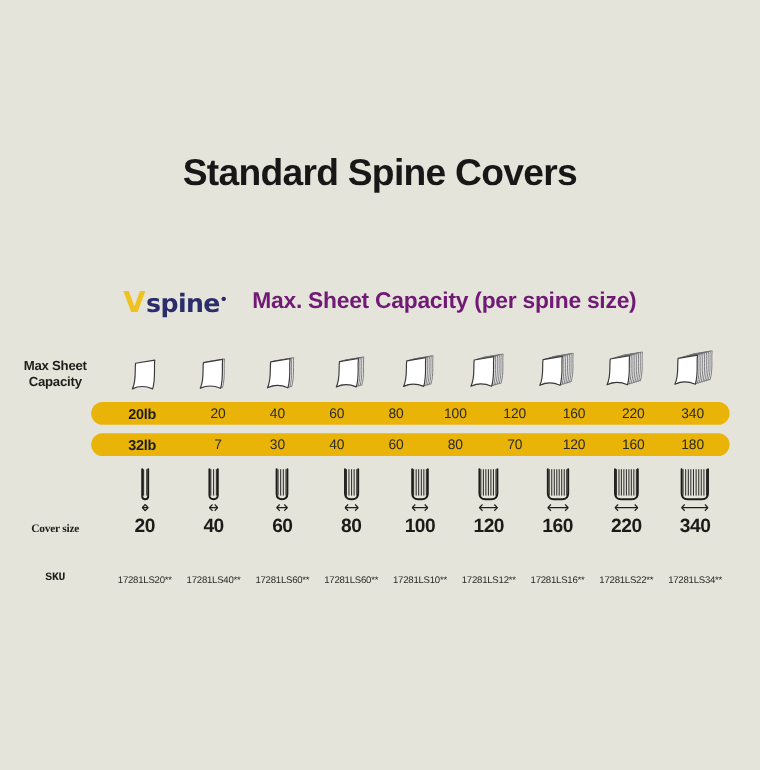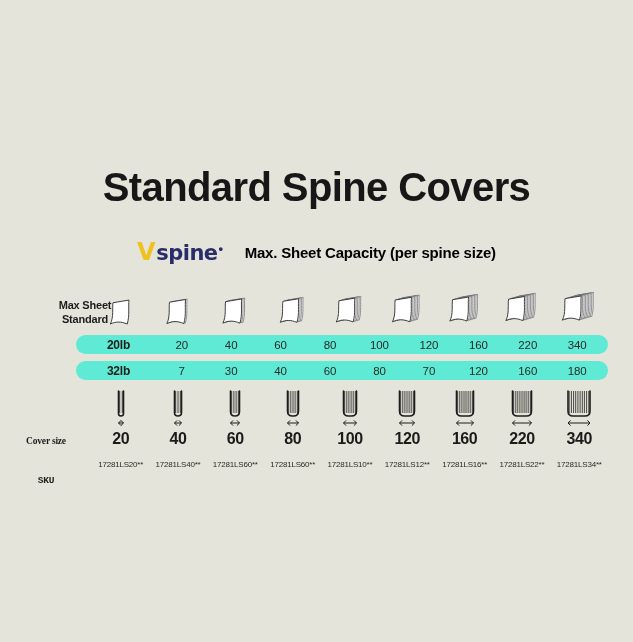--- a/index.html
+++ b/index.html
@@ -18,26 +18,25 @@
 
   
   .title-block {
     position: absolute;
     top: 124px;
     left: 0;
     width: 633px;
     text-align: center;
   }
   .title-line {
-    font-size: 40px;
+    font-size: 31px;
     font-weight: 700;
     letter-spacing: -0.6px;
     line-height: 39px;
     color: #171717;
-    margin-top: 44px;
   }
 
   
   .brand-row {
     position: absolute;
     top: 240px;
     left: 0;
     width: 633px;
     display: flex;
     align-items: center;
@@ -68,23 +67,23 @@
   }
   .logo-dot {
     color: #2b2d6b;
     font-size: 13px;
     font-weight: 700;
     margin-left: 1px;
     position: relative;
     top: -7px;
   }
   .subtitle {
-    font-size: 15px;
-    font-weight: 700;
-    color: #000000;
+    font-size: 19px;
+    font-weight: 700;
+    color: #701a75;
     letter-spacing: -0.2px;
   }
 
   
   .col-strip {
     position: absolute;
     left: 92px;
     width: 516px;
     display: flex;
   }
@@ -97,21 +96,21 @@
   #paper-row { top: 276px; height: 56px; align-items: flex-end; }
   .paper-cell { position: relative; height: 56px; }
   .paper-cell svg { position: absolute; bottom: 2px; left: 50%; transform: translateX(-50%); }
 
   
   .pill-row {
     position: absolute;
     left: 76px;
     width: 532px;
     height: 19px;
-    background: #5eead4;
+    background: #eab308;
     border-radius: 10px;
     display: flex;
     align-items: center;
   }
   #pill-20 { top: 335px; }
   #pill-32 { top: 361px; }
   .pill-label {
     width: 57px;
     margin-left: 14px;
     font-size: 12px;
@@ -139,40 +138,40 @@
     position: absolute;
     left: 0;
     width: 92px;
     text-align: center;
     font-size: 11px;
     font-weight: 700;
     color: #1d1d1b;
     line-height: 14px;
     letter-spacing: -0.2px;
   }
-  #label-max { top: 298px; padding-left: 39px; }
+  #label-max { top: 298px; }
   #label-cover { top: 434px; font-size: 9.5px; font-family: Liberation Serif, serif; }
   #label-sku { top: 474px; font-size: 9.5px; font-family: Liberation Mono, monospace; }
 
   
   #spine-row { top: 388px; height: 40px; align-items: flex-end; }
   .spine-cell { position: relative; height: 40px; }
   .spine-cell svg { position: absolute; bottom: 0; left: 50%; transform: translateX(-50%); }
 
   
   #coversize-row { top: 430px; }
   .coversize-val {
     font-size: 16px;
     font-weight: 700;
     color: #1b1b19;
     letter-spacing: -0.4px;
   }
 
   
-  #sku-row { top: 453px; }
+  #sku-row { top: 473px; }
   .sku-val {
     font-size: 8px;
     color: #2a2a28;
     letter-spacing: -0.2px;
     white-space: nowrap;
   }
 </style>
 </head>
 <body>
 
@@ -184,21 +183,21 @@
   <div class="logo">
     <span class="logo-v">V</span>
     <span class="logo-word">spine</span>
     <span class="logo-dot">•</span>
   </div>
   <div class="subtitle">Max. Sheet Capacity (per spine size)</div>
 </div>
 
 <div class="row-label" id="label-max">
   <div>Max Sheet</div>
-  <div>Standard</div>
+  <div>Capacity</div>
 </div>
 
 <div class="col-strip" id="paper-row">
     <div class="col-cell paper-cell">
       <svg width="32" height="35" viewBox="0 0 36 34">
         <path d="M6,30 C10,22 8,12 9,6 L27,3 C26,10 28,20 25,30 C18,27 12,27 6,30 Z" fill="#ffffff" stroke="#3a3a3c" stroke-width="1.1" stroke-linejoin="round"></path>
       </svg>
     </div>
     <div class="col-cell paper-cell">
       <svg width="33" height="36" viewBox="0 0 37 34">

